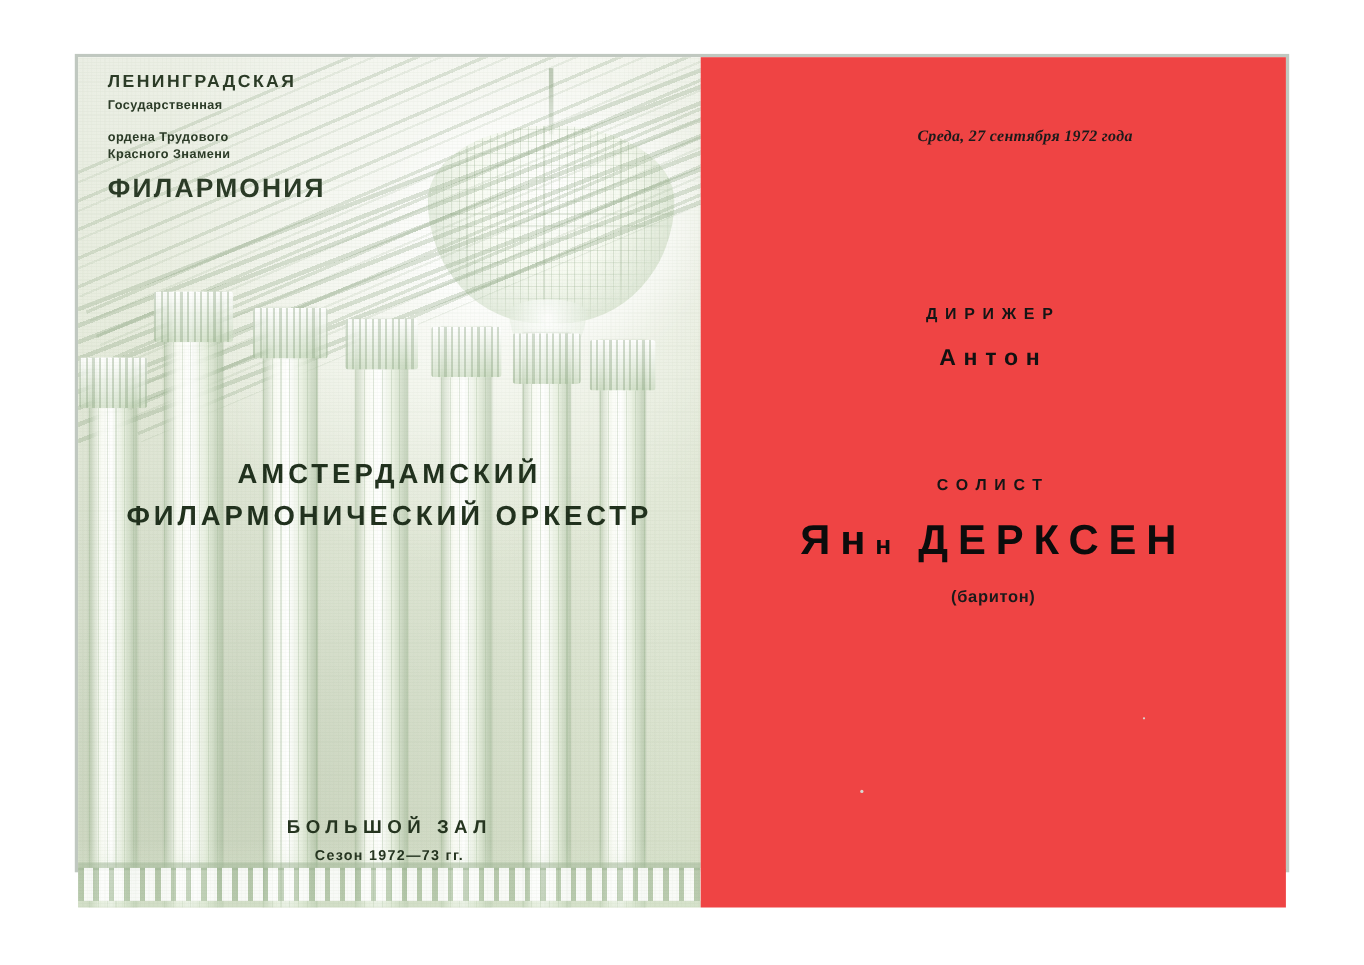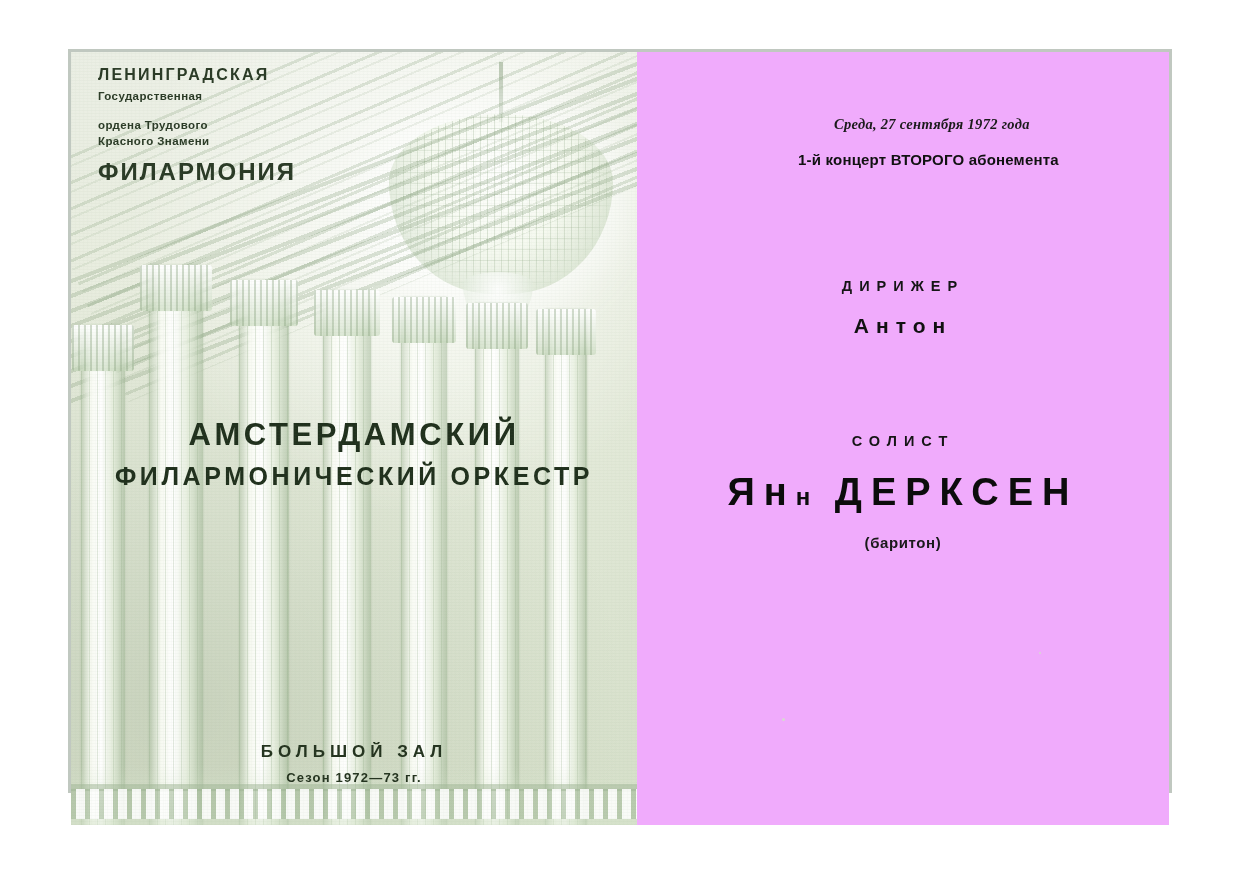--- a/index.html
+++ b/index.html
@@ -226,21 +226,21 @@
 
   .cov-orch {
     position: absolute;
     left: 0;
     top: 365px;
     width: 566px;
     text-align: center;
     color: #20301d;
   }
   .cov-orch-1 {
-    font-size: 31px;
+    font-size: 25px;
     font-weight: bold;
     letter-spacing: 3.6px;
   }
   .cov-orch-2 {
     font-size: 25px;
     font-weight: bold;
     letter-spacing: 3.6px;
     margin-top: 9px;
   }
   .cov-orch-3 {
@@ -282,21 +282,21 @@
       repeating-linear-gradient(90deg, rgba(120,145,110,.07) 0 1px, rgba(255,255,255,0) 1px 4px);
   }
 
   
   .program {
     position: absolute;
     left: 566px;
     top: 0;
     width: 532px;
     height: 773px;
-    background: #f0abfc;
+    background: #ef4444;
   }
   .prog-date {
     position: absolute;
     left: 197px;
     top: 64px;
     font-family: "Liberation Serif", serif;
     font-style: italic;
     font-weight: bold;
     font-size: 14.5px;
     letter-spacing: .3px;
@@ -434,21 +434,20 @@
           <div class="cov-hall-1">БОЛЬШОЙ ЗАЛ</div>
           <div class="cov-hall-2">Сезон 1972—73 гг.</div>
         </div>
       </div>
 
       <div class="grain"></div>
     </div>
 
     <div class="program">
       <div class="prog-date">Среда, 27 сентября 1972 года</div>
-      <div class="prog-sub">1-й концерт ВТОРОГО абонемента</div>
 
       <div class="block-conductor">
         <div class="role">ДИРИЖЕР</div>
         <div class="first-name">Антон</div>
       </div>
 
       <div class="block-soloist">
         <div class="role">СОЛИСТ</div>
         <div class="name-inline">
           <span>Ян</span><span class="small">н</span>&nbsp;<span>ДЕРКСЕН</span>

